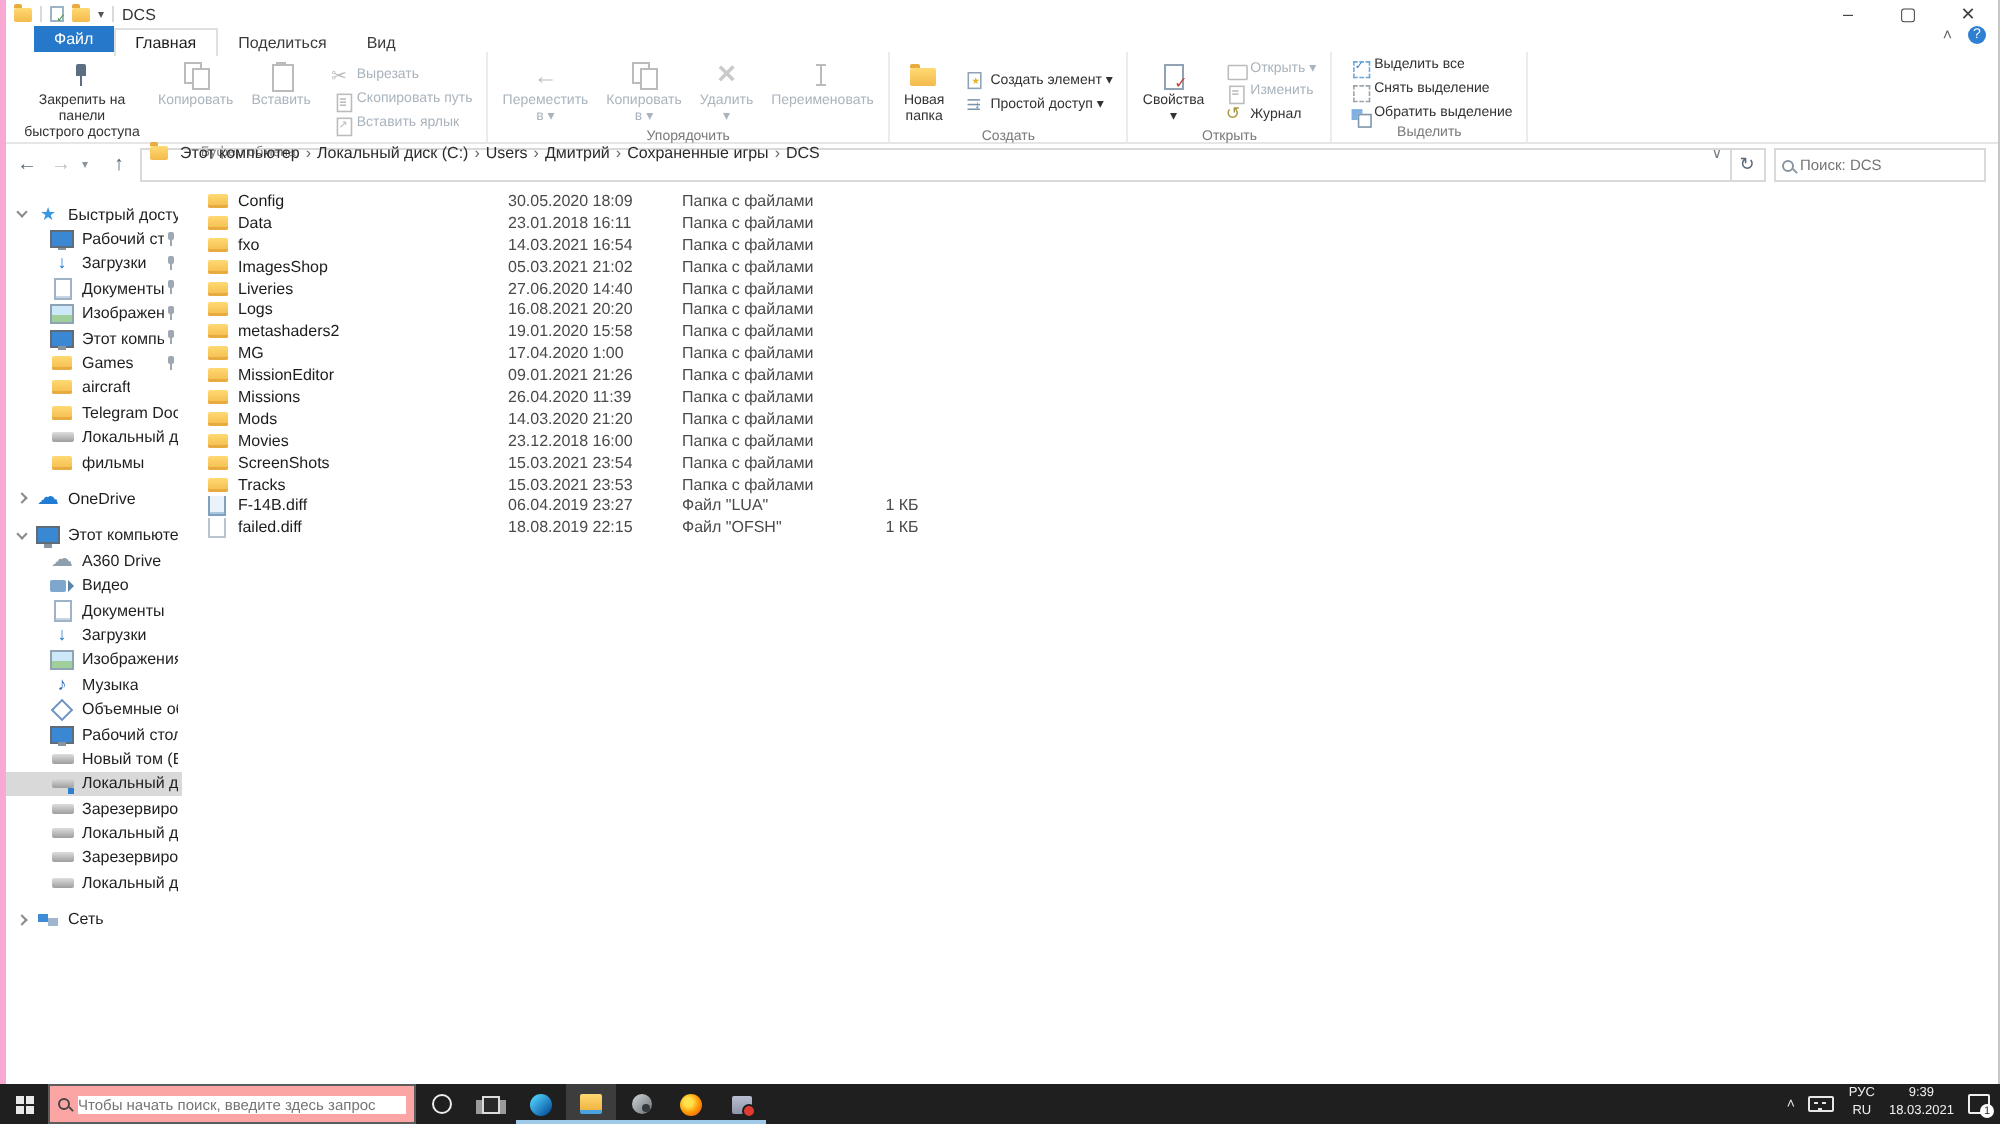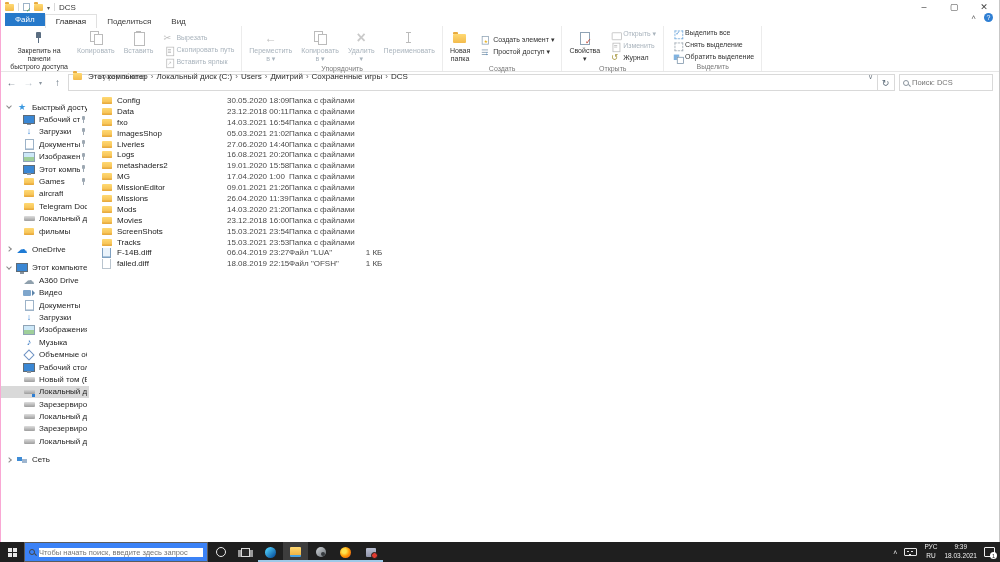--- a/index.html
+++ b/index.html
@@ -1,36 +1,36 @@
 <!DOCTYPE html>
 <html><head>
 <meta charset="utf-8">
 <style>
   * { margin:0; padding:0; box-sizing:border-box; }
   html,body { width:1000px; height:562px; overflow:hidden; background:#fff;
     font-family:"Liberation Sans","DejaVu Sans",sans-serif; font-size:8px; color:#222;
     -webkit-font-smoothing:antialiased; }
   .window { position:absolute; left:0; top:0; right:0; bottom:20px; display:flex; flex-direction:column;
-    background:#fff; border-left:1px solid #f9a8d4; border-right:1px solid #c7c7c7; }
+    background:#fff; border-left:3px solid #f9a8d4; border-right:1px solid #c7c7c7; }
 
   
   .titlebar { height:13px; display:flex; align-items:center; padding:1px 0 0 4px; flex:none; }
   .qat { display:flex; align-items:center; gap:4px; }
   .qat-sep { width:1px; height:8px; background:#d9d9d9; }
   .mini-folder { width:9px; height:7px; background:linear-gradient(#ffd973,#f3bb4c); border-radius:1px; position:relative; }
   .mini-folder::before { content:""; position:absolute; top:-2px; left:0; width:4px; height:2px; background:#e8ab3f; border-radius:1px 1px 0 0; }
   .mini-doc { width:7px; height:8px; background:#fff; border:1px solid #9db3c8; position:relative; }
   .mini-doc::after { content:"✓"; position:absolute; right:-2px; bottom:-3px; font-size:6px; color:#4b9b43; }
   .qat-caret { font-size:6px; color:#555; }
   .win-title { margin-left:4px; font-size:8px; color:#333; }
   .win-controls { margin-left:auto; display:flex; height:13px; }
   .win-btn { width:30px; display:flex; align-items:center; justify-content:center; color:#444; font-size:9px; cursor:default; }
 
   
-  .tabsrow { height:13px; display:flex; align-items:flex-end; flex:none; padding-left:4px; position:relative; }
+  .tabsrow { height:13px; display:flex; align-items:flex-end; flex:none; padding-left:14px; position:relative; }
   .file-tab { background:#2679ca; color:#fff; padding:2px 10px; font-size:8px; }
   .tab { padding:2px 10px; color:#3c3c3c; font-size:8px; }
   .tab.active { background:#fff; border:1px solid #e0e0e0; border-bottom:none; color:#1e1e1e; }
   .tabs-right { position:absolute; right:6px; top:0; display:flex; gap:8px; align-items:center; }
   .ribbon-collapse { color:#666; font-size:8px; }
   .help-btn { width:9px; height:9px; border-radius:50%; background:#2f7fd3; color:#fff; font-size:7px;
     display:flex; align-items:center; justify-content:center; }
 
   
   .ribbon { height:46px; flex:none; display:flex; border-bottom:1px solid #e6e6e6; background:#fff; padding-left:2px; }
@@ -87,21 +87,21 @@
   .nav-btn { width:13px; text-align:center; font-size:10px; color:#5b6a78; }
   .nav-btn.dim { color:#b9c2ca; }
   .nav-caret { font-size:6px; color:#8a949e; width:8px; }
   .crumb-bar { flex:1; height:17px; border:1px solid #d9d9d9; display:flex; align-items:center; padding:0 2px 12px 4px; gap:3px; }
   .crumb { padding:1px 3px; color:#2b2b2b; white-space:nowrap; }
   .crumb-sep { color:#666; font-size:8px; }
   .crumb-tail { margin-left:auto; display:flex; align-items:center; gap:6px; padding-right:2px; }
   .addr-small { color:#707a84; font-size:7px; }
   .refresh-btn { width:18px; height:17px; border:1px solid #d9d9d9; border-left:none; margin-left:-5px;
     display:flex; align-items:center; justify-content:center; color:#5b6a78; font-size:9px; }
-  .search-box { width:94px; height:17px; border:1px solid #d9d9d9; display:flex; align-items:center; padding:0 3px; gap:3px; }
+  .search-box { width:106px; height:17px; border:1px solid #d9d9d9; display:flex; align-items:center; padding:0 3px; gap:3px; }
   .search-box input { border:none; outline:none; width:100%; font-size:7.5px; color:#555;
     font-family:"Liberation Sans","DejaVu Sans",sans-serif; }
   .mag { width:6px; height:6px; border:1px solid #8a949e; border-radius:50%; position:relative; flex:none; }
   .mag::after { content:""; position:absolute; width:3px; height:1px; background:#8a949e; transform:rotate(45deg); right:-3px; bottom:-1px; }
 
   
   .content { flex:1; display:flex; overflow:hidden; }
   .sidebar { width:88px; flex:none; overflow:hidden; padding-top:8px; }
   .sb-row { height:12.4px; display:flex; align-items:center; padding-right:2px; white-space:nowrap; }
   .sb-row.lvl0 { padding-left:6px; font-size:8px; }
@@ -139,21 +139,21 @@
   .si-cube::before { content:""; width:6px; height:6px; border:1px solid #6f93c4; transform:rotate(45deg); display:block; }
   .si-net::before { content:""; width:5px; height:4px; background:#3f8cd6; box-shadow:5px 2px 0 #9fb6cf; display:block; margin:0 5px 2px 0; }
 
   
   .filepane { flex:1; display:flex; flex-direction:column; overflow:hidden; padding:2px 0 0 2px; }
   .cols { display:grid; grid-template-columns:136px 62px 66px 46px; height:13px; align-items:center;
     color:#5f6a7a; flex:none; position:relative; margin-top:2px; }
   .col { padding-left:10px; border-right:1px solid #ededed; height:11px; display:flex; align-items:center; position:relative; }
   .col.name::after { content:"ˆ"; position:absolute; left:58px; top:-3px; color:#888; font-size:9px; }
   .rows { flex:1; overflow:hidden; }
-  .frow { display:grid; grid-template-columns:136px 62px 66px 46px; height:10.9px; align-items:center; }
+  .frow { display:grid; grid-template-columns:136px 62px 66px 46px; height:10.9px; align-items:center;gap:25px; }
   .fcell { white-space:nowrap; overflow:hidden; }
   .fcell.namec { display:flex; align-items:center; padding-left:10px; color:#1c1c1c; }
   .fcell.datec,.fcell.typec { color:#4a4a4a; }
   .fcell.sizec { color:#4a4a4a; text-align:center; padding-right:8px; }
   .fi { width:11px; height:10px; flex:none; margin-right:5px; display:flex; align-items:center; justify-content:center; }
   .fi-folder::before { content:""; width:10px; height:7px; background:linear-gradient(#ffd973,#f3bb4c); border-radius:1px;
     box-shadow:0 -2px 0 -0.5px #e8ab3f inset; display:block; }
   .fi-filelua::before { content:""; width:7px; height:9px; background:#eaf3fb; border:1px solid #7fa0c0; display:block;
     box-shadow:inset 0 -2px 0 -1px #aac6de; }
   .fi-fileplain::before { content:""; width:7px; height:9px; background:#fff; border:1px solid #b9c4ce; display:block; }
@@ -164,21 +164,21 @@
   .view-toggles { margin-left:auto; display:flex; gap:2px; }
   .vt { width:14px; height:11px; display:flex; align-items:center; justify-content:center; }
   .vt.active { background:#cfe8f7; border:1px solid #8ec6ec; }
   .vt-details::before { content:""; width:7px; height:1px; background:#5f7486; box-shadow:0 2px 0 #5f7486,0 4px 0 #5f7486; margin-top:-4px; }
   .vt-thumbs::before { content:""; width:3px; height:3px; background:#8b98a4; box-shadow:4px 0 0 #8b98a4,0 4px 0 #8b98a4,4px 4px 0 #8b98a4; margin:-3px 4px 0 0; }
 
   
   .taskbar { position:absolute; left:0; right:0; bottom:0; height:20px; background:#1f1f1f; display:flex; align-items:stretch; }
   .tb-start { width:24px; display:flex; align-items:center; justify-content:center; }
   .tb-start::before { content:""; width:4px; height:4px; background:#e8e8e8; box-shadow:5px 0 0 #e8e8e8,0 5px 0 #e8e8e8,5px 5px 0 #e8e8e8; margin:-4px 5px 0 0; }
-  .tb-search { width:184px; background:#3b82f6; border:1px solid #5c5c5c; display:flex; align-items:center; padding:0 4px; gap:4px; }
+  .tb-search { width:184px; background:#fca5a5; border:1px solid #5c5c5c; display:flex; align-items:center; padding:0 4px; gap:4px; }
   .tb-search input { border:none; outline:none; width:100%; font-size:7.5px; color:#444;
     font-family:"Liberation Sans","DejaVu Sans",sans-serif; }
   .tb-search .mag { border-color:#444; }
   .tb-search .mag::after { background:#444; }
   .tb-app { width:25px; display:flex; align-items:center; justify-content:center; position:relative; }
   .tb-app.running { box-shadow:inset 0 -2px 0 #9ec9e8; }
   .tb-app.active { background:#3d3d3d; }
   .ti { width:12px; height:12px; display:flex; align-items:center; justify-content:center; position:relative; }
   .ti-cortana::before { content:""; width:8px; height:8px; border:1.5px solid #ececec; border-radius:50%; }
   .ti-taskview::before { content:""; width:7px; height:7px; border:1px solid #dcdcdc; background:#2a2a2a;
@@ -529,21 +529,21 @@
             </div>
             <div class="fcell datec">30.05.2020 18:09</div>
             <div class="fcell typec">Папка с файлами</div>
             <div class="fcell sizec"></div>
           </div>
           <div class="frow">
             <div class="fcell namec">
               <span class="fi fi-folder"></span>
               <span>Data</span>
             </div>
-            <div class="fcell datec">23.12.2018 00:11</div>
+            <div class="fcell datec">23.01.2018 16:11</div>
             <div class="fcell typec">Папка с файлами</div>
             <div class="fcell sizec"></div>
           </div>
           <div class="frow">
             <div class="fcell namec">
               <span class="fi fi-folder"></span>
               <span>fxo</span>
             </div>
             <div class="fcell datec">14.03.2021 16:54</div>
             <div class="fcell typec">Папка с файлами</div>

